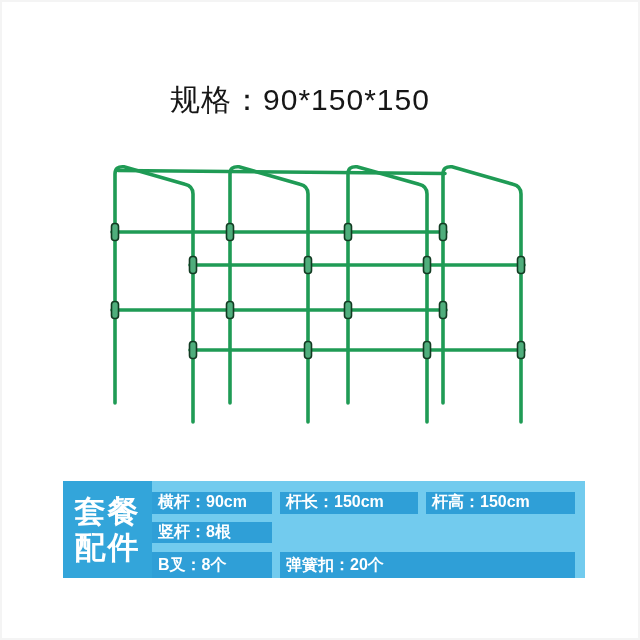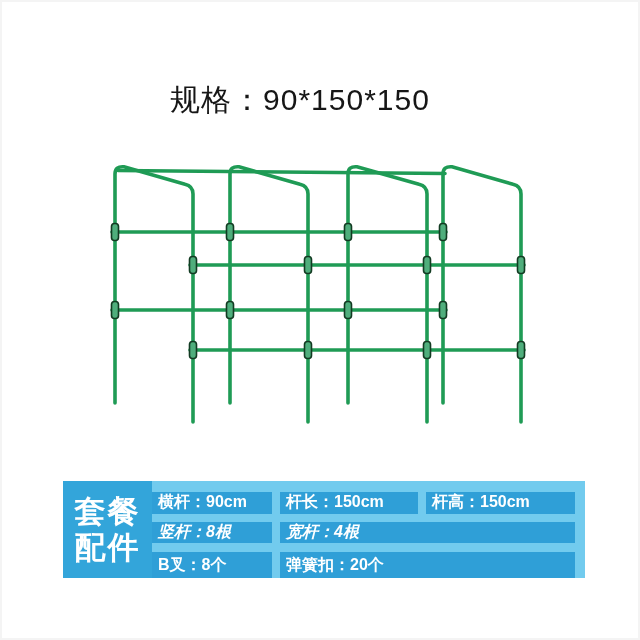--- a/index.html
+++ b/index.html
@@ -19,21 +19,21 @@
     background:#72cbee;display:flex;box-sizing:border-box;
   }
   .panel-label{
     width:89px;height:97px;background:#33a5da;color:#ffffff;
     font-weight:700;font-size:31px;line-height:36px;letter-spacing:2px;
     display:flex;flex-direction:column;justify-content:center;align-items:center;
   }
   .rows{flex:1;display:flex;flex-direction:column;padding-right:10px;box-sizing:border-box;}
   .row{display:flex;gap:8px;}
   .row-1{margin-top:11px;height:25px;}
-  .row-2{margin-top:8px;height:25px;font-style:italic;}
+  .row-2{margin-top:8px;height:25px;}
   .row-3{margin-top:9px;height:30px;}
   .cell{
     background:#2f9fd7;color:#ffffff;font-weight:700;font-size:16px;
     display:flex;align-items:center;padding-left:6px;box-sizing:border-box;
     white-space:nowrap;overflow:hidden;
   }
   .c1{width:120px;}
   .c2{width:138px;}
   .c3{flex:1;}
   .cwide{flex:1;}
@@ -85,21 +85,20 @@
       <span>配件</span>
     </div>
     <div class="rows">
       <div class="row row-1">
         <div class="cell c1">横杆：90cm</div>
         <div class="cell c2">杆长：150cm</div>
         <div class="cell c3">杆高：150cm</div>
       </div>
       <div class="row row-2">
         <div class="cell c1">竖杆：8根</div>
-        <div class="cell c3">宽杆：4根</div>
       </div>
       <div class="row row-3">
         <div class="cell c1">B叉：8个</div>
         <div class="cell cwide">弹簧扣：20个</div>
       </div>
     </div>
   </div>
 
 </div>
 

